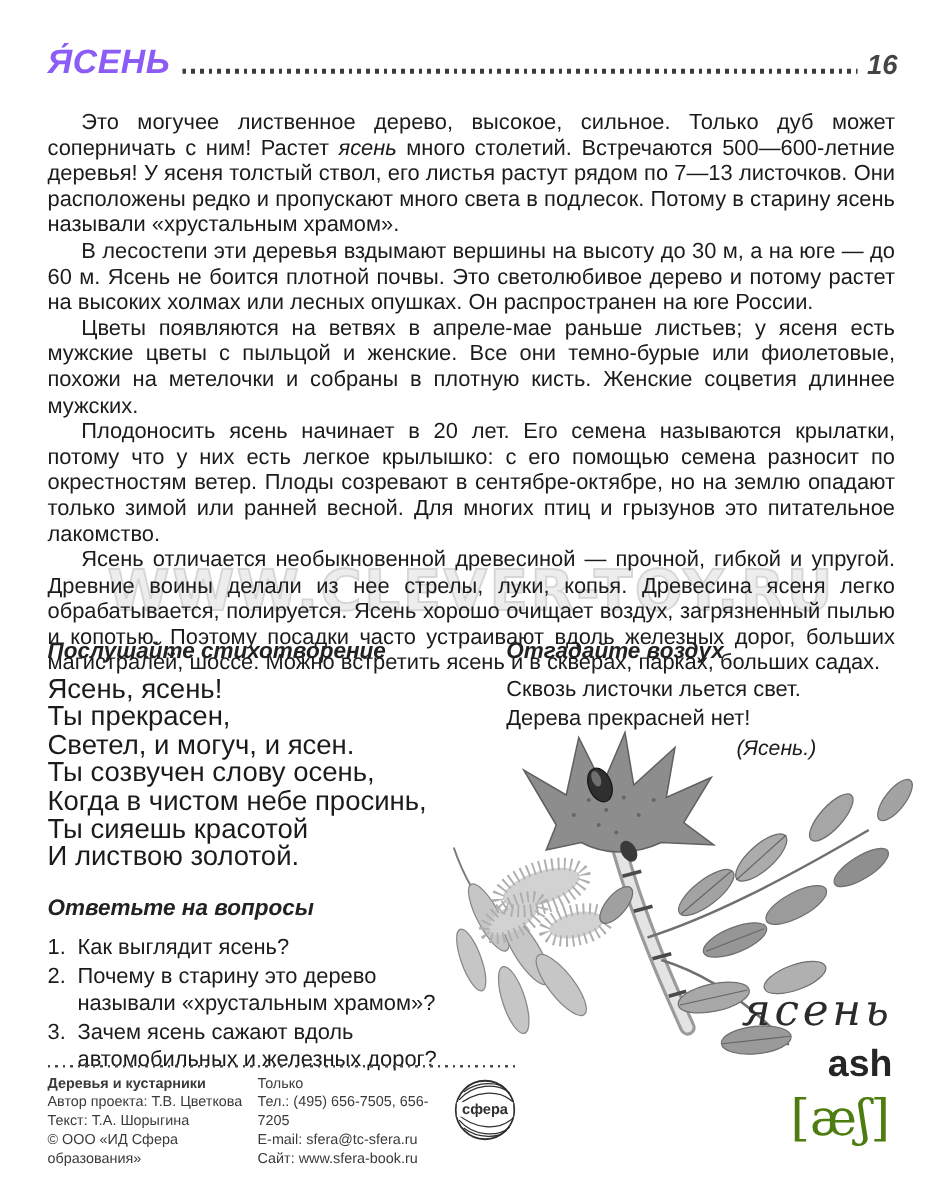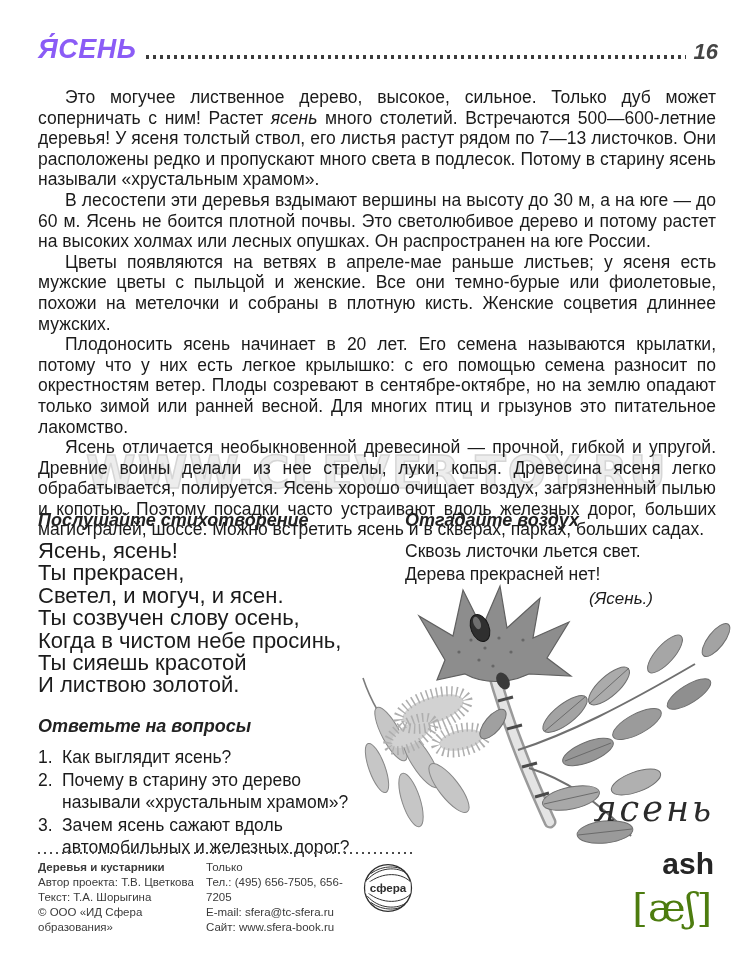--- a/index.html
+++ b/index.html
@@ -31,21 +31,21 @@
   .riddle-line{font-size:17.5px;line-height:23px;}
   .riddle-answer{font-size:17px;font-style:italic;text-align:right;padding-right:62px;margin-top:3px;}
   .questions{position:absolute;left:0;top:210px;width:312px;}
   .q-item{display:flex;font-size:17.5px;line-height:22.6px;}
   .q-num{width:24px;flex:none;}
   
   .illustration{position:absolute;left:295px;top:76px;width:410px;height:290px;}
   
   .labels{position:absolute;right:2px;top:286px;text-align:right;}
   .label-ru{font-family:"DejaVu Serif",serif;font-style:italic;font-size:35px;color:#2b2b2b;letter-spacing:3px;line-height:1;}
-  .label-en{font-size:30px;font-weight:bold;color:#252525;margin-top:22px;line-height:1;}
+  .label-en{font-size:30px;font-weight:bold;color:#252525;margin-top:10px;line-height:1;}
   .label-ipa{font-family:"DejaVu Serif",serif;font-size:40px;color:#4d7c0f;margin-top:8px;line-height:1;padding-right:2px;}
   
   .footer{position:absolute;left:0;top:346px;width:400px;font-size:11.5px;line-height:15px;color:#3a3a3a;}
   .footer-dots{height:2px;width:378px;margin-bottom:6px;
     background:repeating-linear-gradient(90deg,#4a4a4a 0 2px,transparent 2px 6px);}
   .footer-cols{display:flex;}
   .fcol1{width:168px;flex:none;}
   .fcol2{width:155px;flex:none;}
   .fbold{font-weight:bold;}
   .logo{width:54px;height:54px;flex:none;margin-top:1px;}

